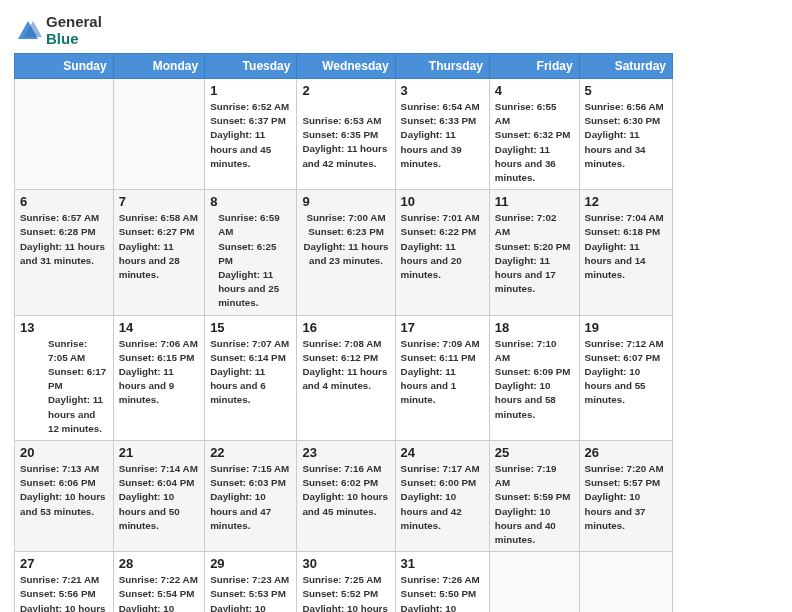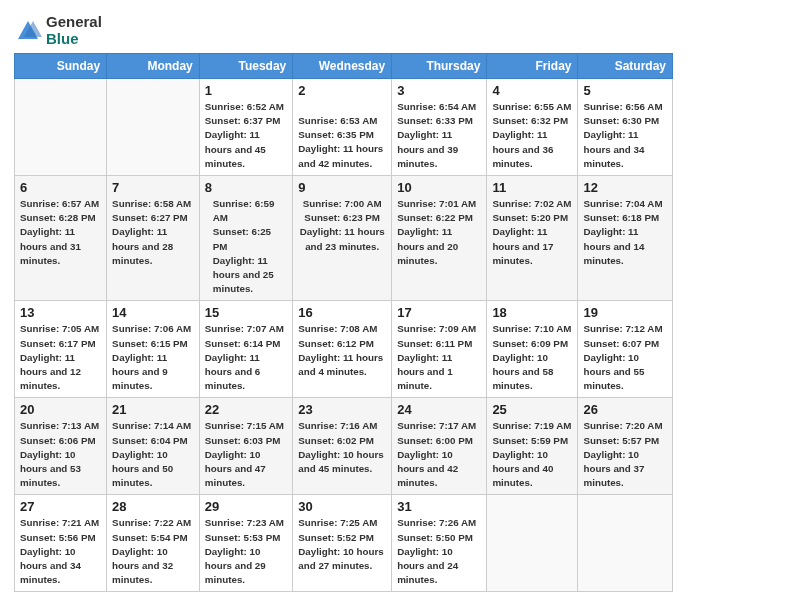--- a/index.html
+++ b/index.html
@@ -209,21 +209,21 @@
           <td>
             <div class="day-number">12</div>
             <div class="day-info" style="white-space: pre-line;">Sunrise: 7:04 AM
 Sunset: 6:18 PM
 Daylight: 11 hours and 14 minutes.</div>
           </td>
         </tr>
         <tr class="row-white">
           <td>
             <div class="day-number">13</div>
-            <div class="day-info" style="white-space: pre-line;">Sunrise: 7:05 AM
+            <div class="day-info" style="white-space: pre-line; margin-left: 28px;">Sunrise: 7:05 AM
 Sunset: 6:17 PM
 Daylight: 11 hours and 12 minutes.</div>
           </td>
           <td>
             <div class="day-number">14</div>
             <div class="day-info" style="white-space: pre-line;">Sunrise: 7:06 AM
 Sunset: 6:15 PM
 Daylight: 11 hours and 9 minutes.</div>
           </td>
           <td>

